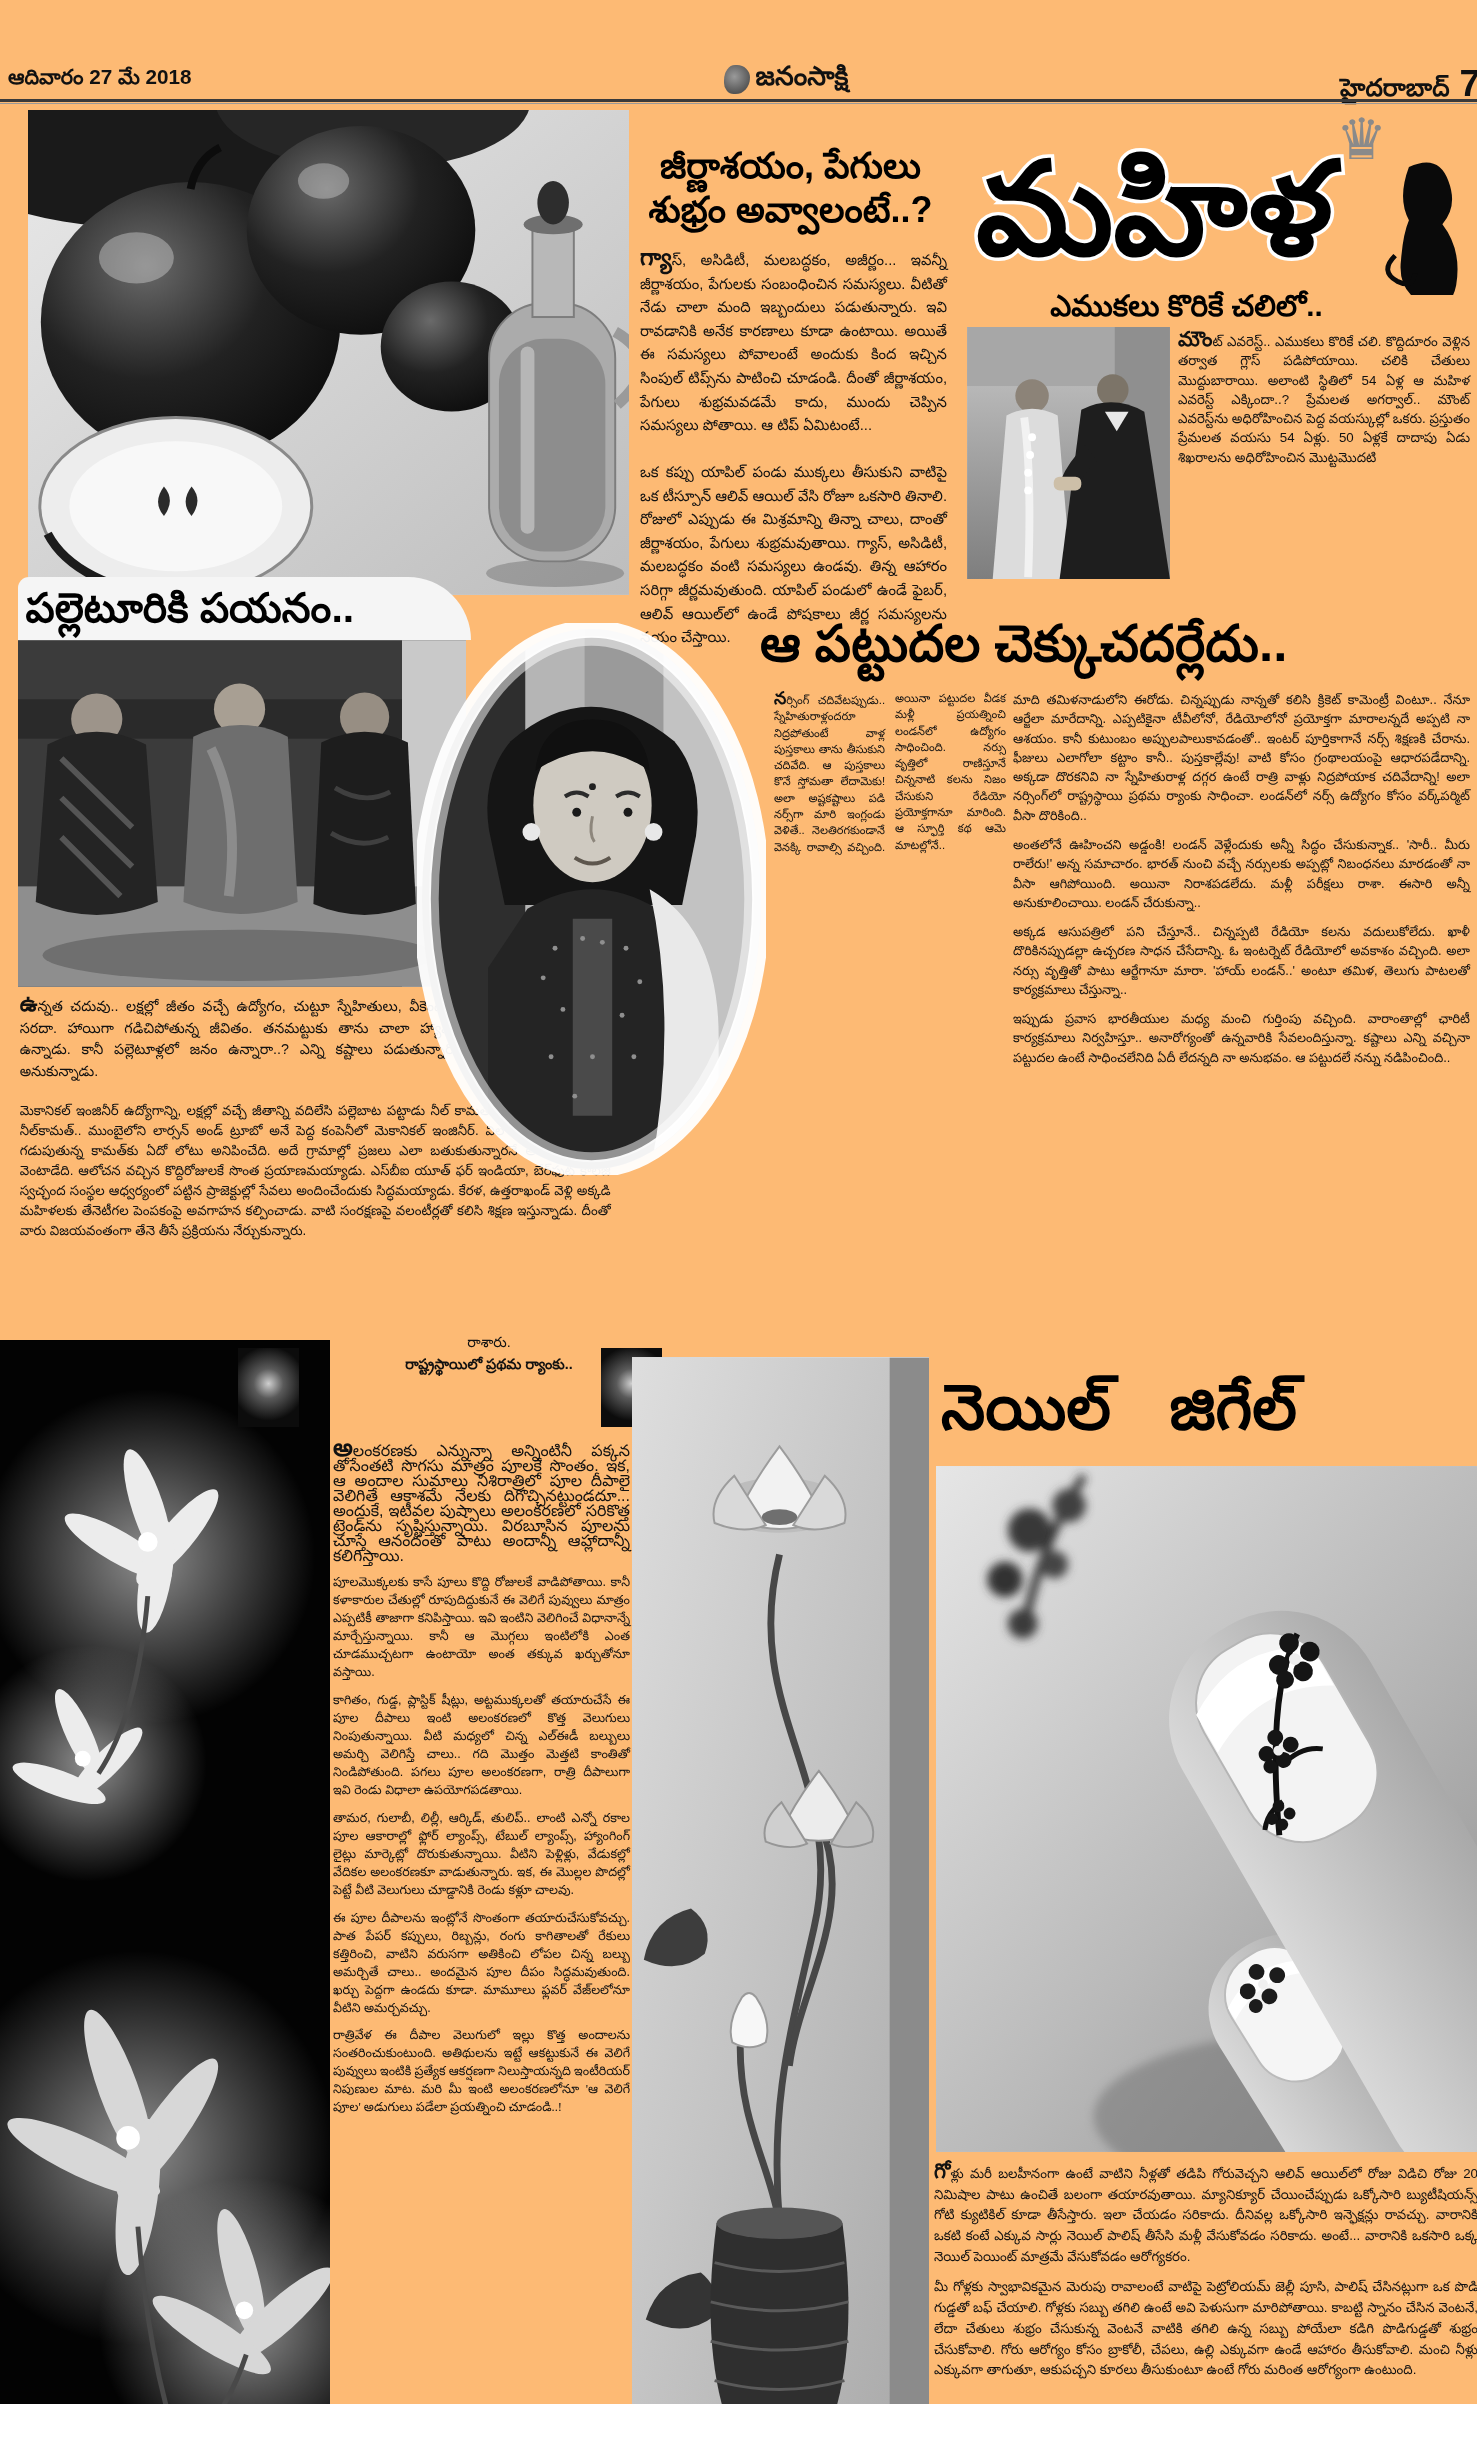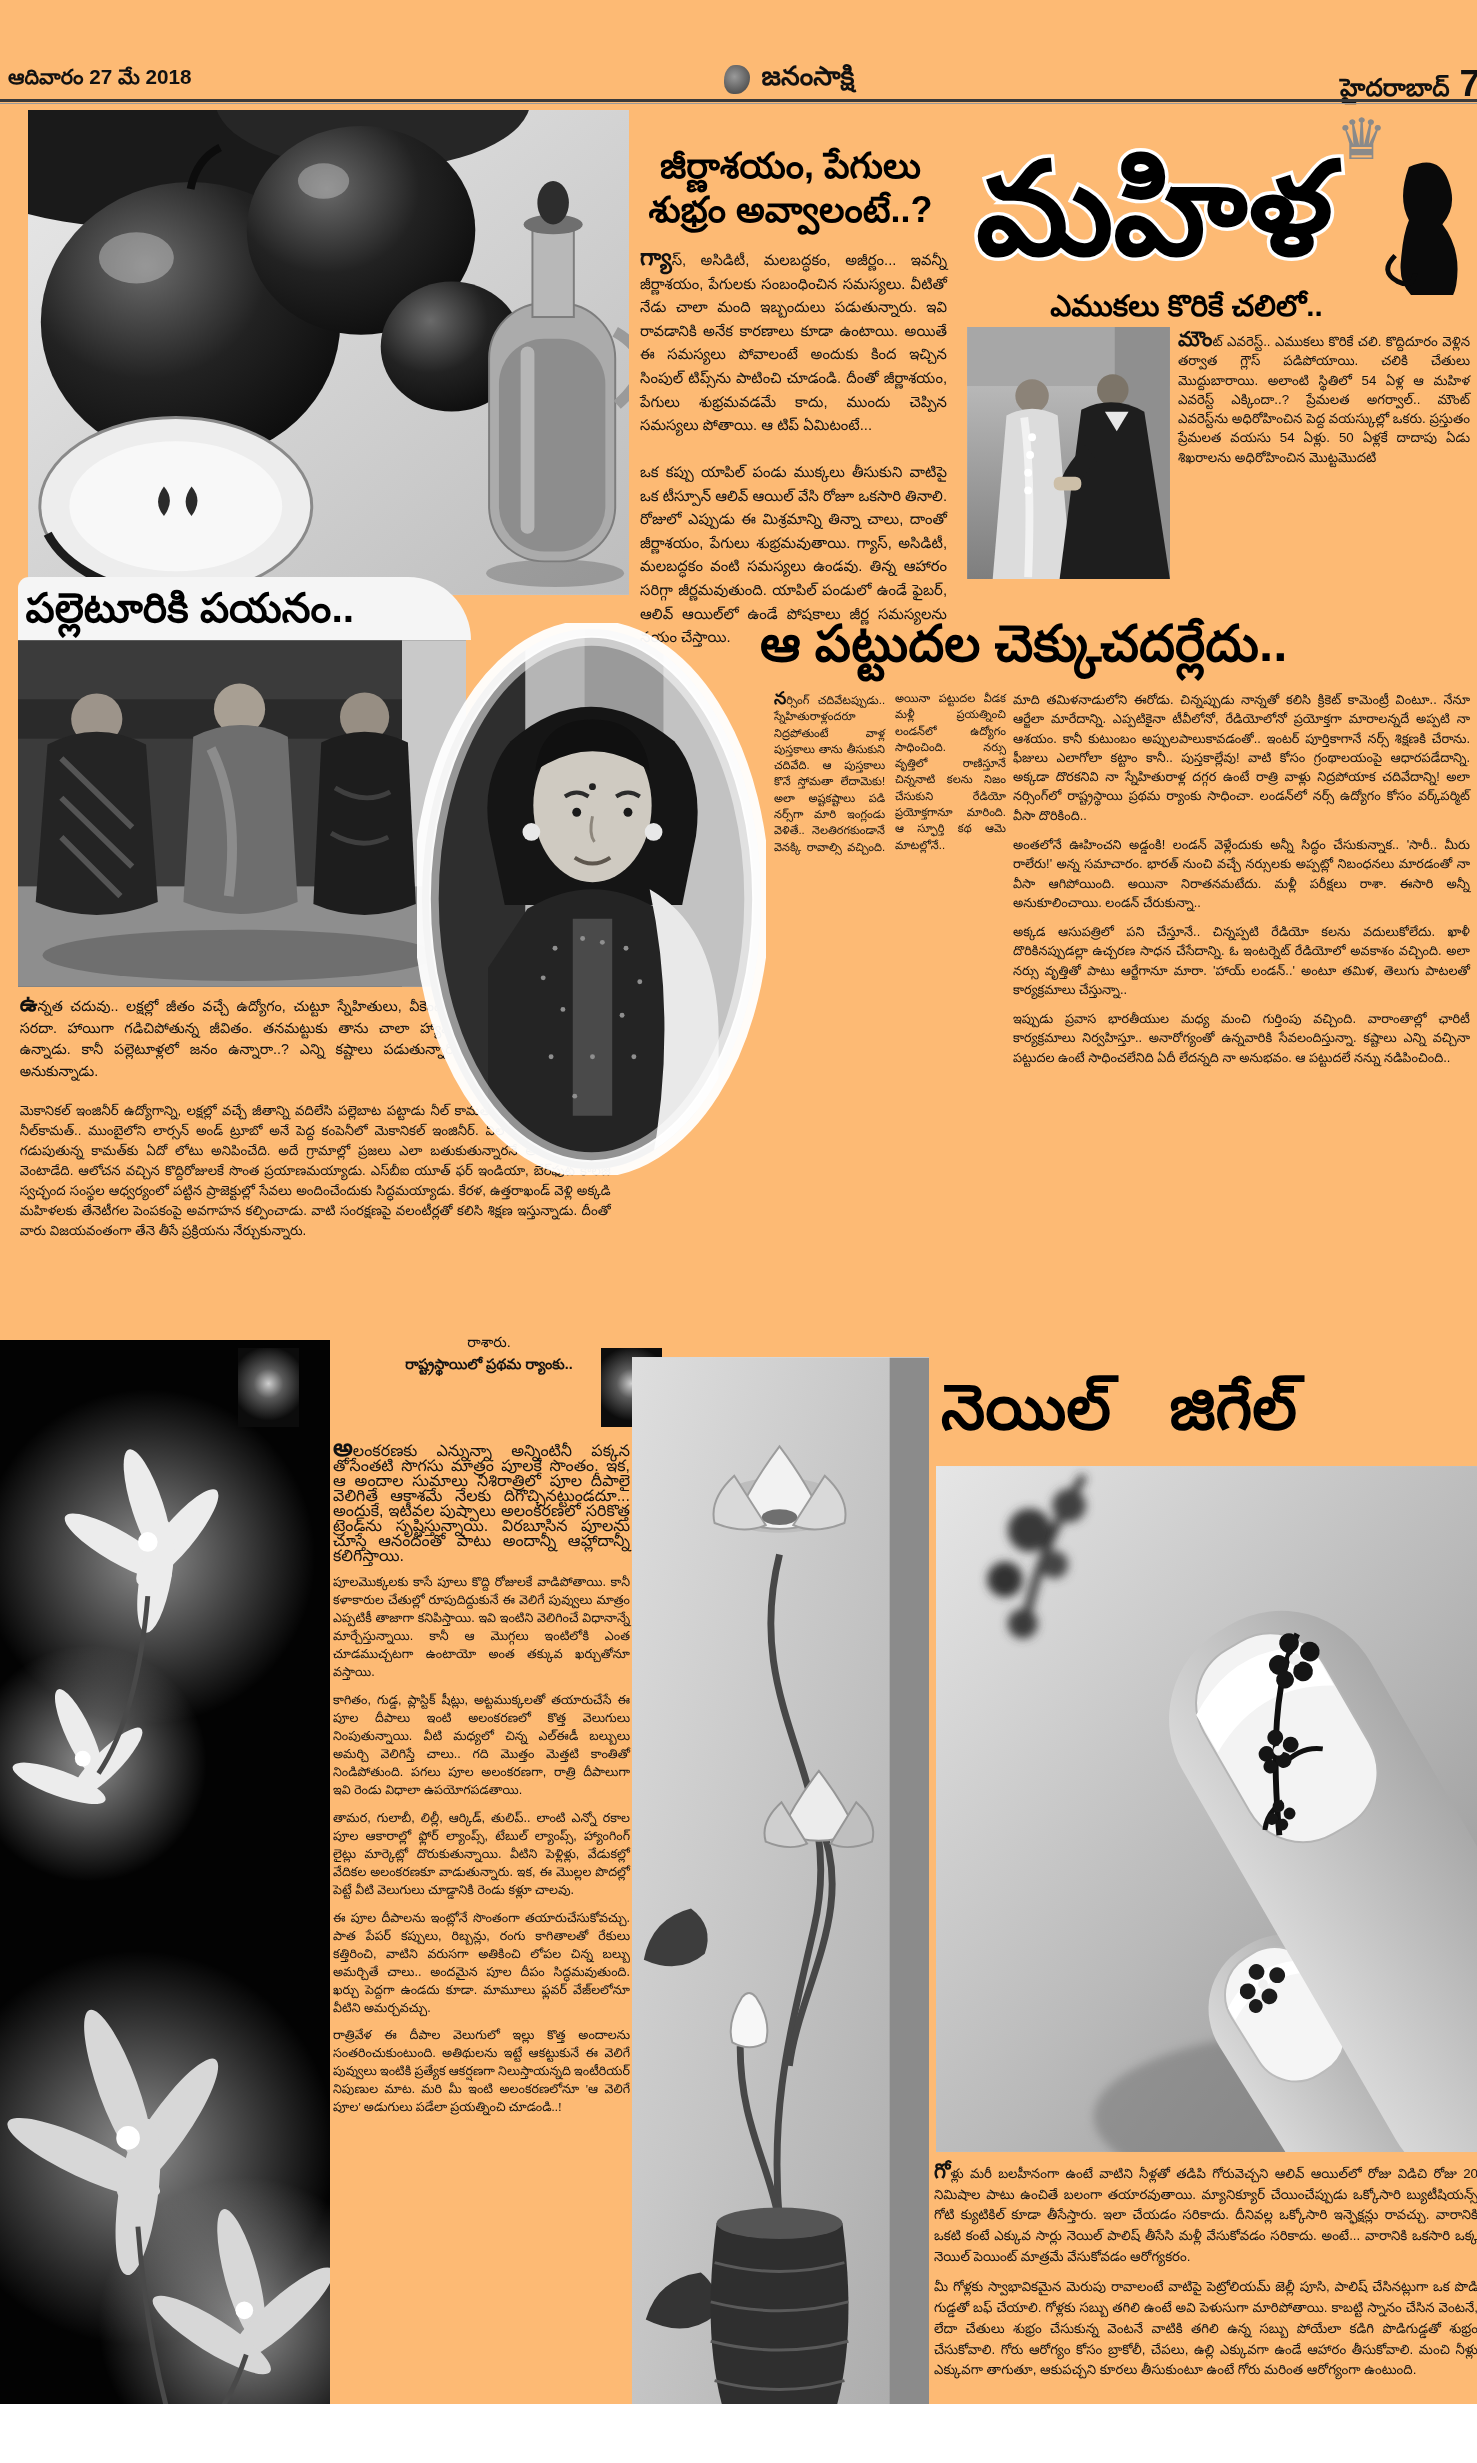--- a/index.html
+++ b/index.html
@@ -15,21 +15,21 @@
   .thumb{background:radial-gradient(circle at 50% 45%, #cfcfcf 0%, #5a5a5a 28%, #0c0c0c 70%);}
   .centerlines{text-align:center;}
 </style>
 </head>
 <body>
 
 <div id="page">
 
   <div class="abs" style="left:7.9px;top:65px;font-size:20.7px;font-weight:bold;">ఆదివారం 27 మే 2018</div>
 
-  <div class="abs" style="left:724px;top:61px;display:flex;align-items:center;gap:12px;">
+  <div class="abs" style="left:724px;top:61px;display:flex;align-items:center;gap:6px;">
     <span style="display:inline-block;width:25.6px;height:29.6px;background:radial-gradient(circle at 40% 40%,#9a9a9a,#555 70%);border-radius:46% 54% 60% 40%/55% 45% 60% 40%;"></span>
     <span style="font-size:26.6px;font-weight:900;">జనంసాక్షి</span>
   </div>
 
   <div class="abs" style="left:1340px;top:63px;display:flex;align-items:baseline;gap:9.9px;">
     <span style="font-size:24.6px;font-weight:900;">హైదరాబాద్</span>
     <span style="font-size:37px;font-weight:700;">7</span>
   </div>
 
   <div class="abs rule" style="left:0;top:99px;width:1478px;height:3px;"></div>
@@ -190,21 +190,21 @@
       </g>
       <ellipse cx="177" cy="280" rx="172" ry="274" fill="none" stroke="#ffffff" stroke-width="18" opacity="0.95"></ellipse>
       <ellipse cx="177" cy="280" rx="160" ry="262" fill="none" stroke="#ffffff" stroke-width="10" opacity="0.5"></ellipse>
     </svg>
   </div>
 
   <div class="abs jt lede" style="left:774px;top:690px;width:232px;height:630px;column-count:2;column-gap:9.9px;font-size:11.3px;line-height:16.3px;">నర్సింగ్ చదివేటప్పుడు.. స్నేహితురాళ్లందరూ నిద్రపోతుంటే వాళ్ల పుస్తకాలు తాను తీసుకుని చదివేది. ఆ పుస్తకాలు కొనే స్తోమతా లేదామెకు! అలా అష్టకష్టాలు పడి నర్స్‌గా మారి ఇంగ్లండు వెళితే.. నెలతిరగకుండానే వెనక్కి రావాల్సి వచ్చింది. అయినా పట్టుదల వీడక మళ్లీ ప్రయత్నించి లండన్‌లో ఉద్యోగం సాధించింది. నర్సు వృత్తిలో రాణిస్తూనే చిన్ననాటి కలను నిజం చేసుకుని రేడియో ప్రయోక్తగానూ మారింది. ఆ స్ఫూర్తి కథ ఆమె మాటల్లోనే..</div>
 
   <div class="abs" style="left:1013px;top:690px;width:457px;">
     <p class="jt" style="font-size:12.8px;line-height:19.3px;">మాది తమిళనాడులోని ఈరోడు. చిన్నప్పుడు నాన్నతో కలిసి క్రికెట్ కామెంట్రీ వింటూ.. నేనూ ఆర్జేలా మారేదాన్ని. ఎప్పటికైనా టీవీలోనో, రేడియోలోనో ప్రయోక్తగా మారాలన్నదే అప్పటి నా ఆశయం. కానీ కుటుంబం అప్పులపాలుకావడంతో.. ఇంటర్ పూర్తికాగానే నర్స్ శిక్షణకి చేరాను. ఫీజులు ఎలాగోలా కట్టాం కానీ.. పుస్తకాల్లేవు! వాటి కోసం గ్రంథాలయంపై ఆధారపడేదాన్ని. అక్కడా దొరకనివి నా స్నేహితురాళ్ల దగ్గర ఉంటే రాత్రి వాళ్లు నిద్రపోయాక చదివేదాన్ని! అలా నర్సింగ్‌లో రాష్ట్రస్థాయి ప్రథమ ర్యాంకు సాధించా. లండన్‌లో నర్స్ ఉద్యోగం కోసం వర్క్‌పర్మిట్ వీసా దొరికింది..</p>
-    <p class="jt" style="font-size:12.8px;line-height:19.3px;">అంతలోనే ఊహించని అడ్డంకి! లండన్ వెళ్లేందుకు అన్నీ సిద్ధం చేసుకున్నాక.. 'సారీ.. మీరు రాలేరు!' అన్న సమాచారం. భారత్ నుంచి వచ్చే నర్సులకు అప్పట్లో నిబంధనలు మారడంతో నా వీసా ఆగిపోయింది. అయినా నిరాతనమటేదు. మళ్లీ పరీక్షలు రాశా. ఈసారి అన్నీ అనుకూలించాయి. లండన్ చేరుకున్నా..</p>
+    <p class="jt" style="font-size:12.8px;line-height:19.3px;">అంతలోనే ఊహించని అడ్డంకి! లండన్ వెళ్లేందుకు అన్నీ సిద్ధం చేసుకున్నాక.. 'సారీ.. మీరు రాలేరు!' అన్న సమాచారం. భారత్ నుంచి వచ్చే నర్సులకు అప్పట్లో నిబంధనలు మారడంతో నా వీసా ఆగిపోయింది. అయినా నిరాశపడలేదు. మళ్లీ పరీక్షలు రాశా. ఈసారి అన్నీ అనుకూలించాయి. లండన్ చేరుకున్నా..</p>
     <p class="jt" style="font-size:12.8px;line-height:19.3px;">అక్కడ ఆసుపత్రిలో పని చేస్తూనే.. చిన్నప్పటి రేడియో కలను వదులుకోలేదు. ఖాళీ దొరికినప్పుడల్లా ఉచ్చరణ సాధన చేసేదాన్ని. ఓ ఇంటర్నెట్ రేడియోలో అవకాశం వచ్చింది. అలా నర్సు వృత్తితో పాటు ఆర్జేగానూ మారా. 'హాయ్ లండన్..' అంటూ తమిళ, తెలుగు పాటలతో కార్యక్రమాలు చేస్తున్నా..</p>
     <p class="jt" style="font-size:12.8px;line-height:19.3px;">ఇప్పుడు ప్రవాస భారతీయుల మధ్య మంచి గుర్తింపు వచ్చింది. వారాంతాల్లో ఛారిటీ కార్యక్రమాలు నిర్వహిస్తూ.. అనారోగ్యంతో ఉన్నవారికి సేవలందిస్తున్నా. కష్టాలు ఎన్ని వచ్చినా పట్టుదల ఉంటే సాధించలేనిది ఏదీ లేదన్నది నా అనుభవం. ఆ పట్టుదలే నన్ను నడిపించింది..</p>
   </div>
 
   <div class="abs centerlines" style="left:366px;top:1332px;width:246px;font-size:14.3px;line-height:21.7px;">
     <div>రాశారు.</div>
     <div style="font-weight:bold;">రాష్ట్రస్థాయిలో ప్రథమ ర్యాంకు..</div>
   </div>
 
   <div class="abs ph" style="left:0;top:1340px;width:330px;height:1124px;background:#000;">

